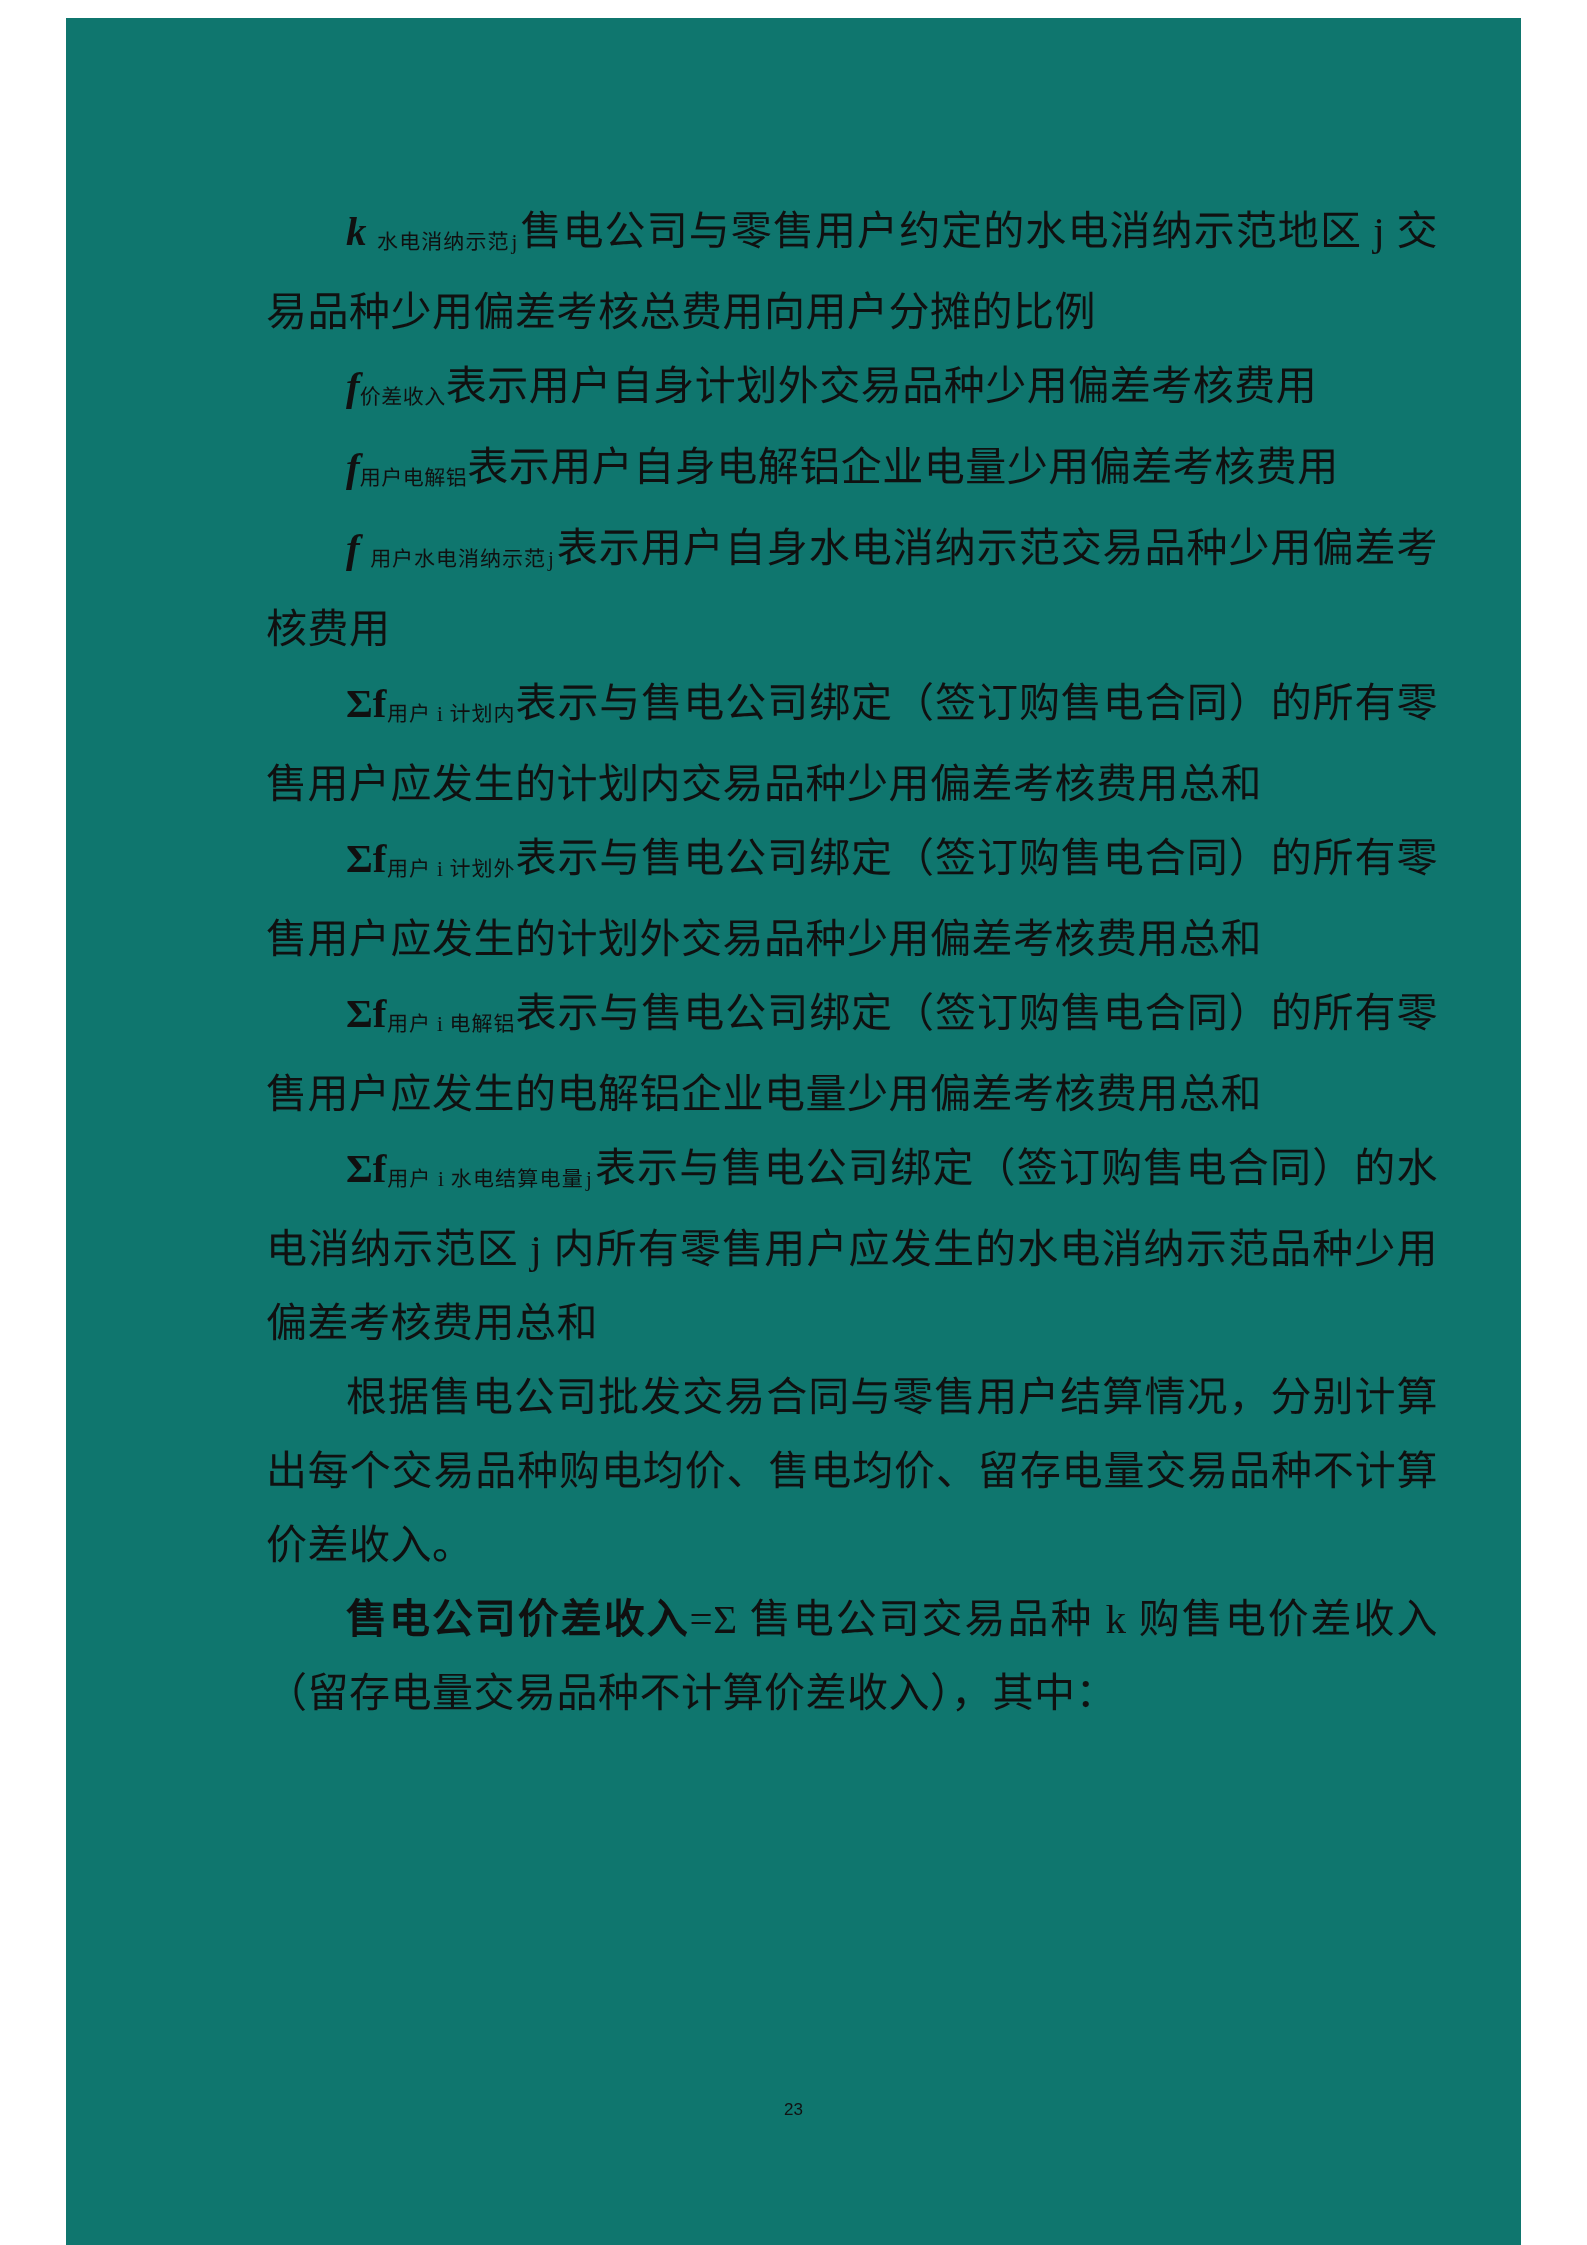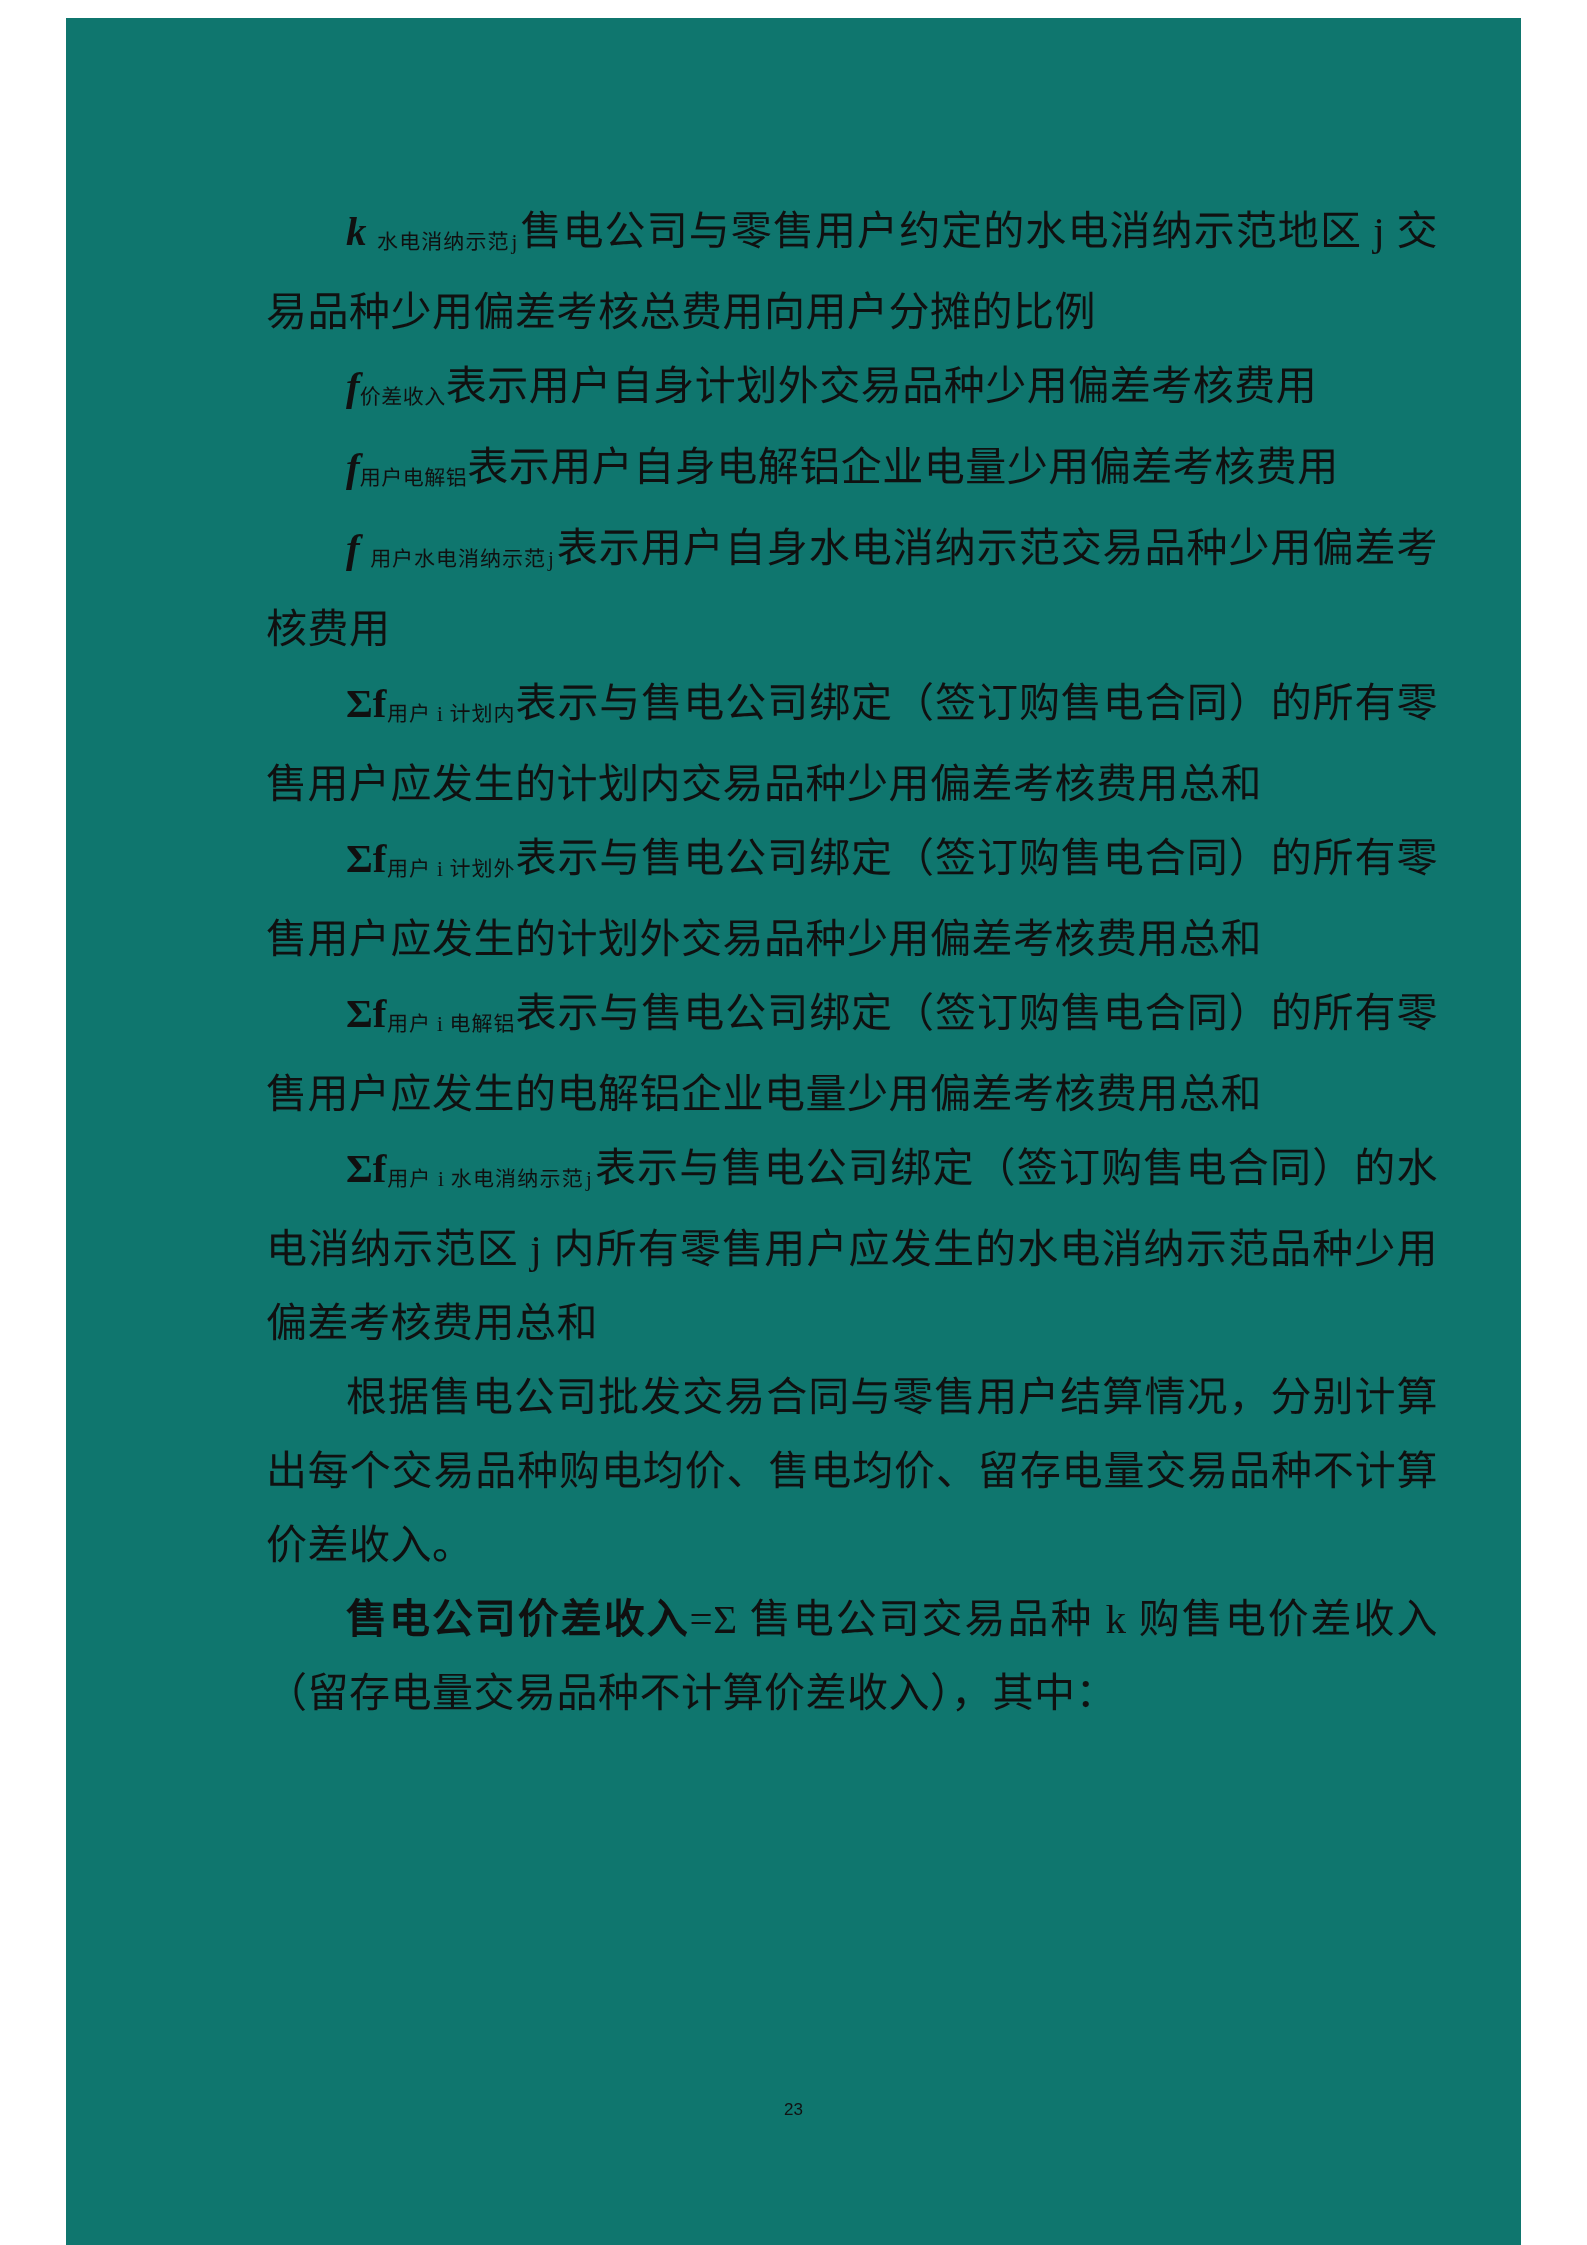--- a/index.html
+++ b/index.html
@@ -114,21 +114,21 @@
 
     <p class="para indent">
       <span class="var var-sigma">Σf</span><span class="sub">用户 i 计划外</span><span>表示与售电公司绑定（签订购售电合同）的所有零售用户应发生的计划外交易品种少用偏差考核费用总和</span>
     </p>
 
     <p class="para indent">
       <span class="var var-sigma">Σf</span><span class="sub">用户 i 电解铝</span><span>表示与售电公司绑定（签订购售电合同）的所有零售用户应发生的电解铝企业电量少用偏差考核费用总和</span>
     </p>
 
     <p class="para indent">
-      <span class="var var-sigma">Σf</span><span class="sub"><span>用户 i 水电消纳示范</span><span class="lat">j</span></span><span>表示与售电公司绑定（签订购售电合同）的水电消纳示范区 j 内所有零售用户应发生的水电消纳示范品种少用偏差考核费用总和</span>
+      <span class="var var-sigma">Σf</span><span class="sub"><span>用户 i 水电结算电量</span><span class="lat">j</span></span><span>表示与售电公司绑定（签订购售电合同）的水电消纳示范区 j 内所有零售用户应发生的水电消纳示范品种少用偏差考核费用总和</span>
     </p>
 
 
     <p class="para indent">根据售电公司批发交易合同与零售用户结算情况，分别计算出每个交易品种购电均价、售电均价、留存电量交易品种不计算价差收入。</p>
 
     <p class="para indent">
       <span class="bold">售电公司价差收入</span><span>=Σ 售电公司交易品种 k 购售电价差收入（留存电量交易品种不计算价差收入），其中：</span>
     </p>
 
 

